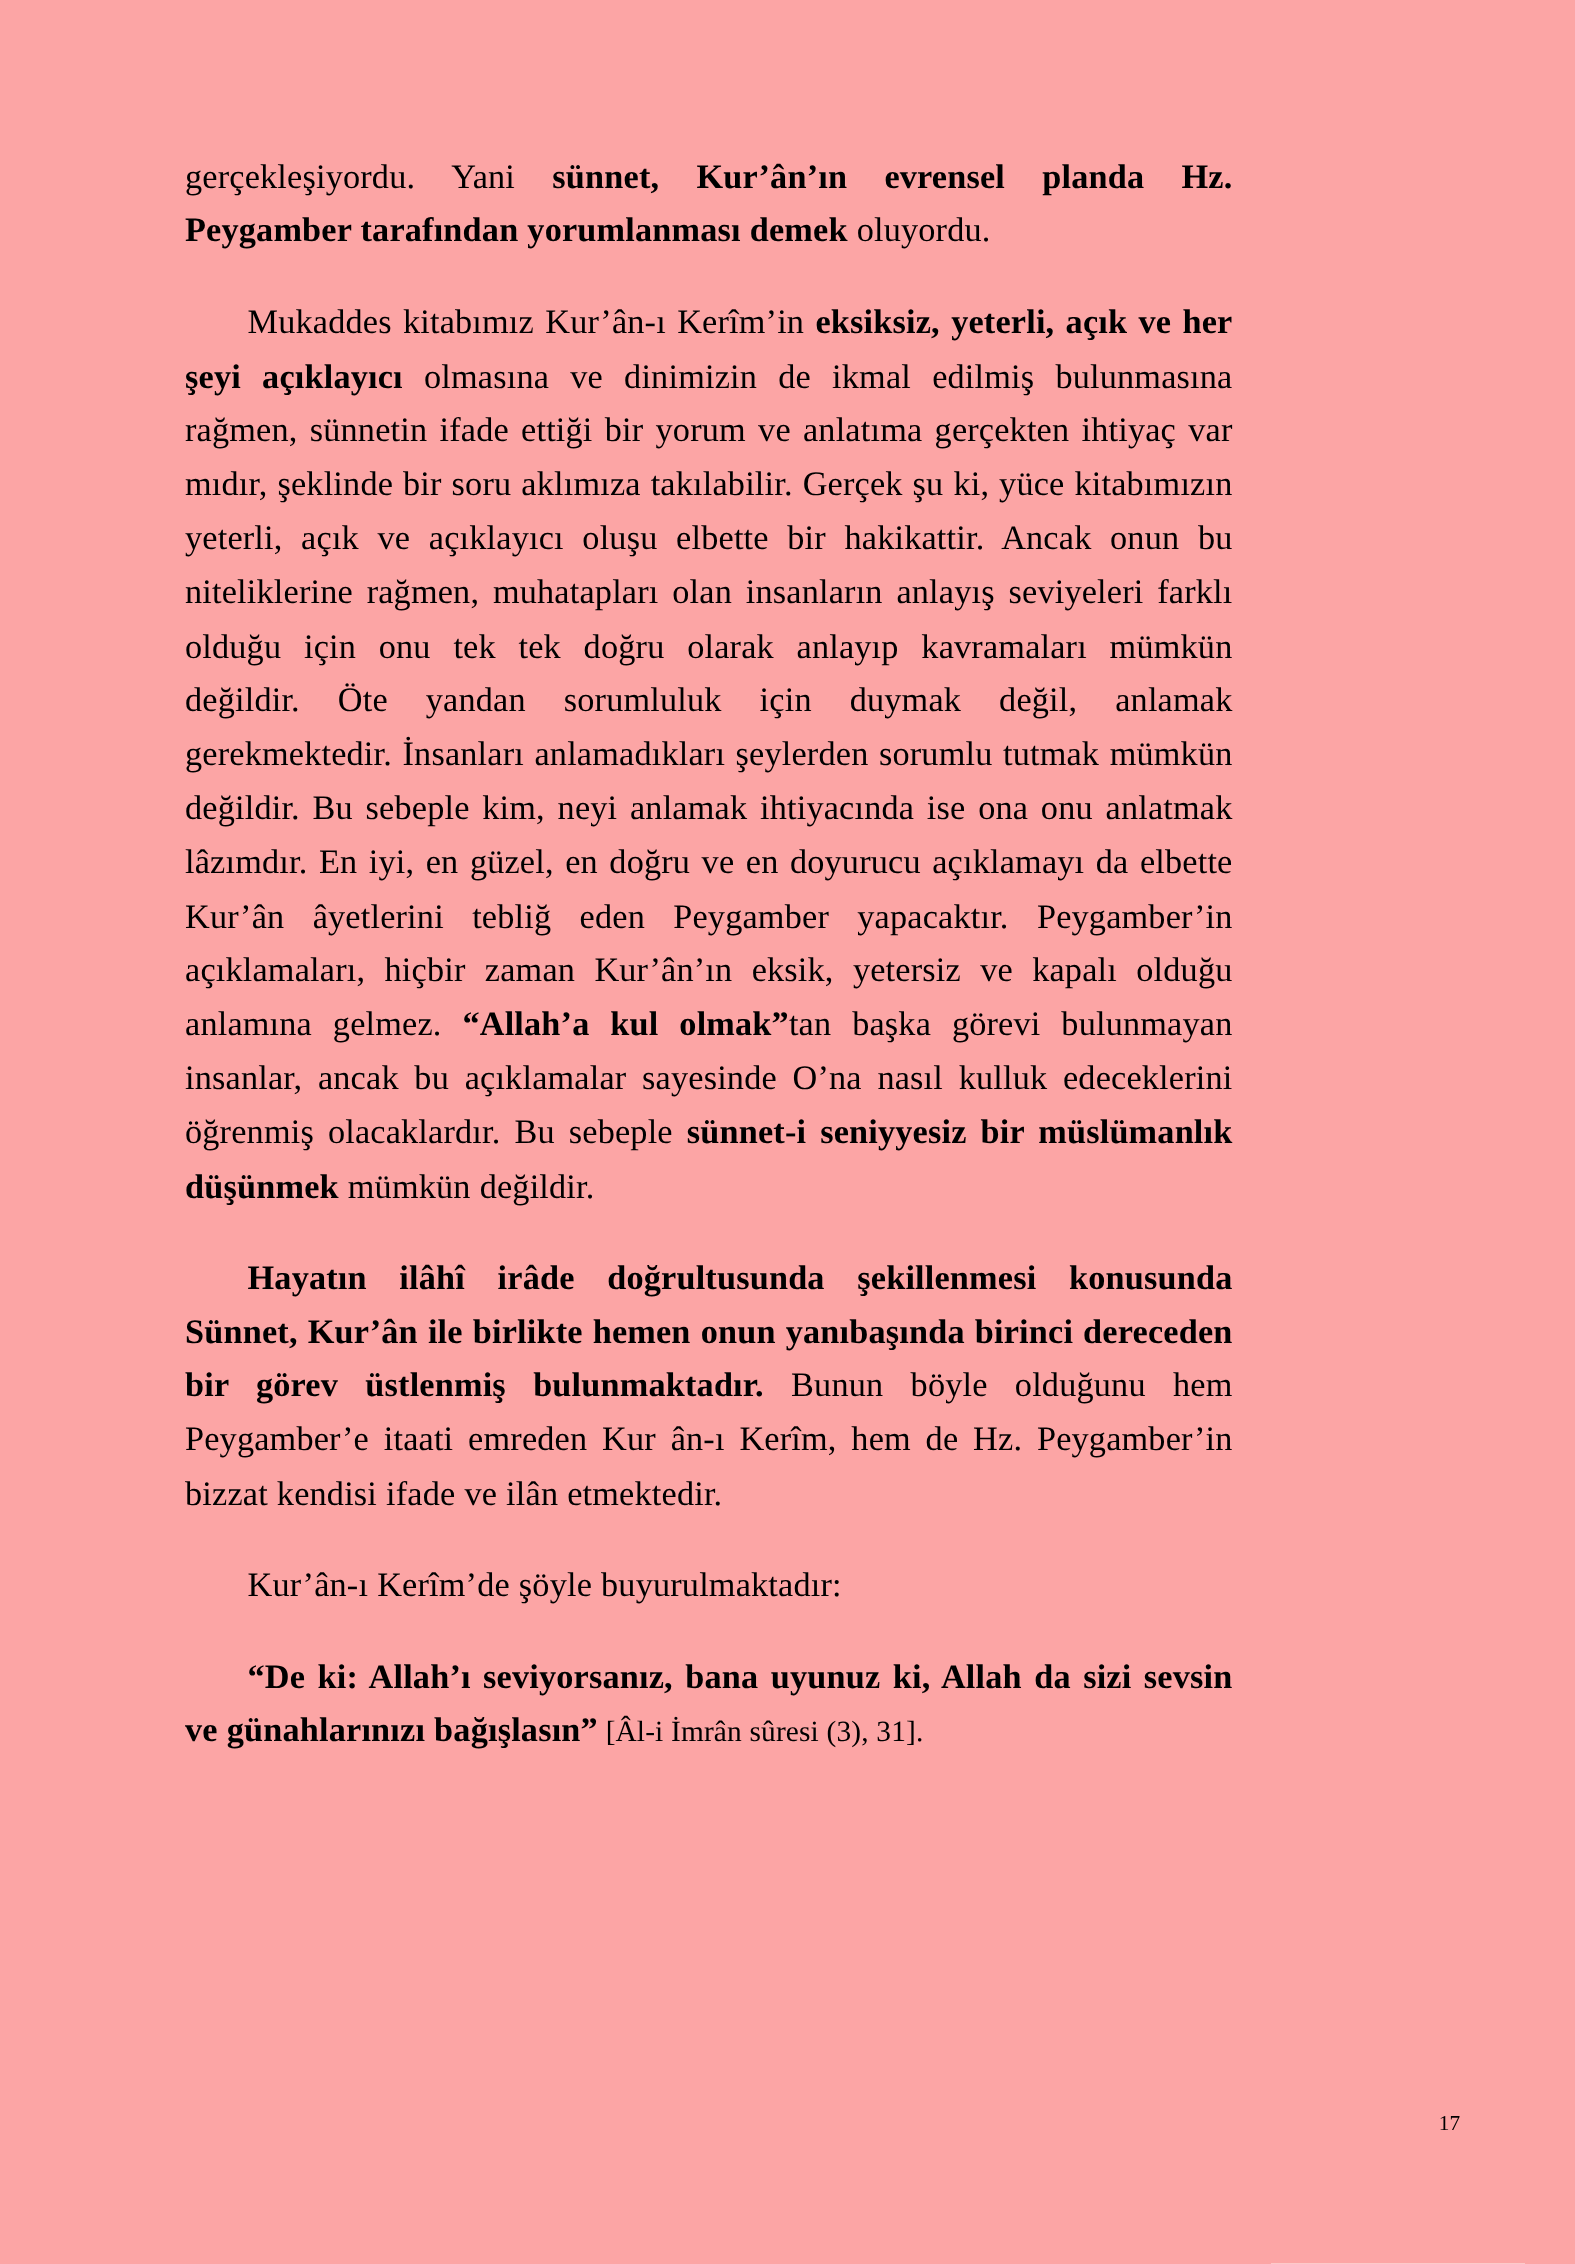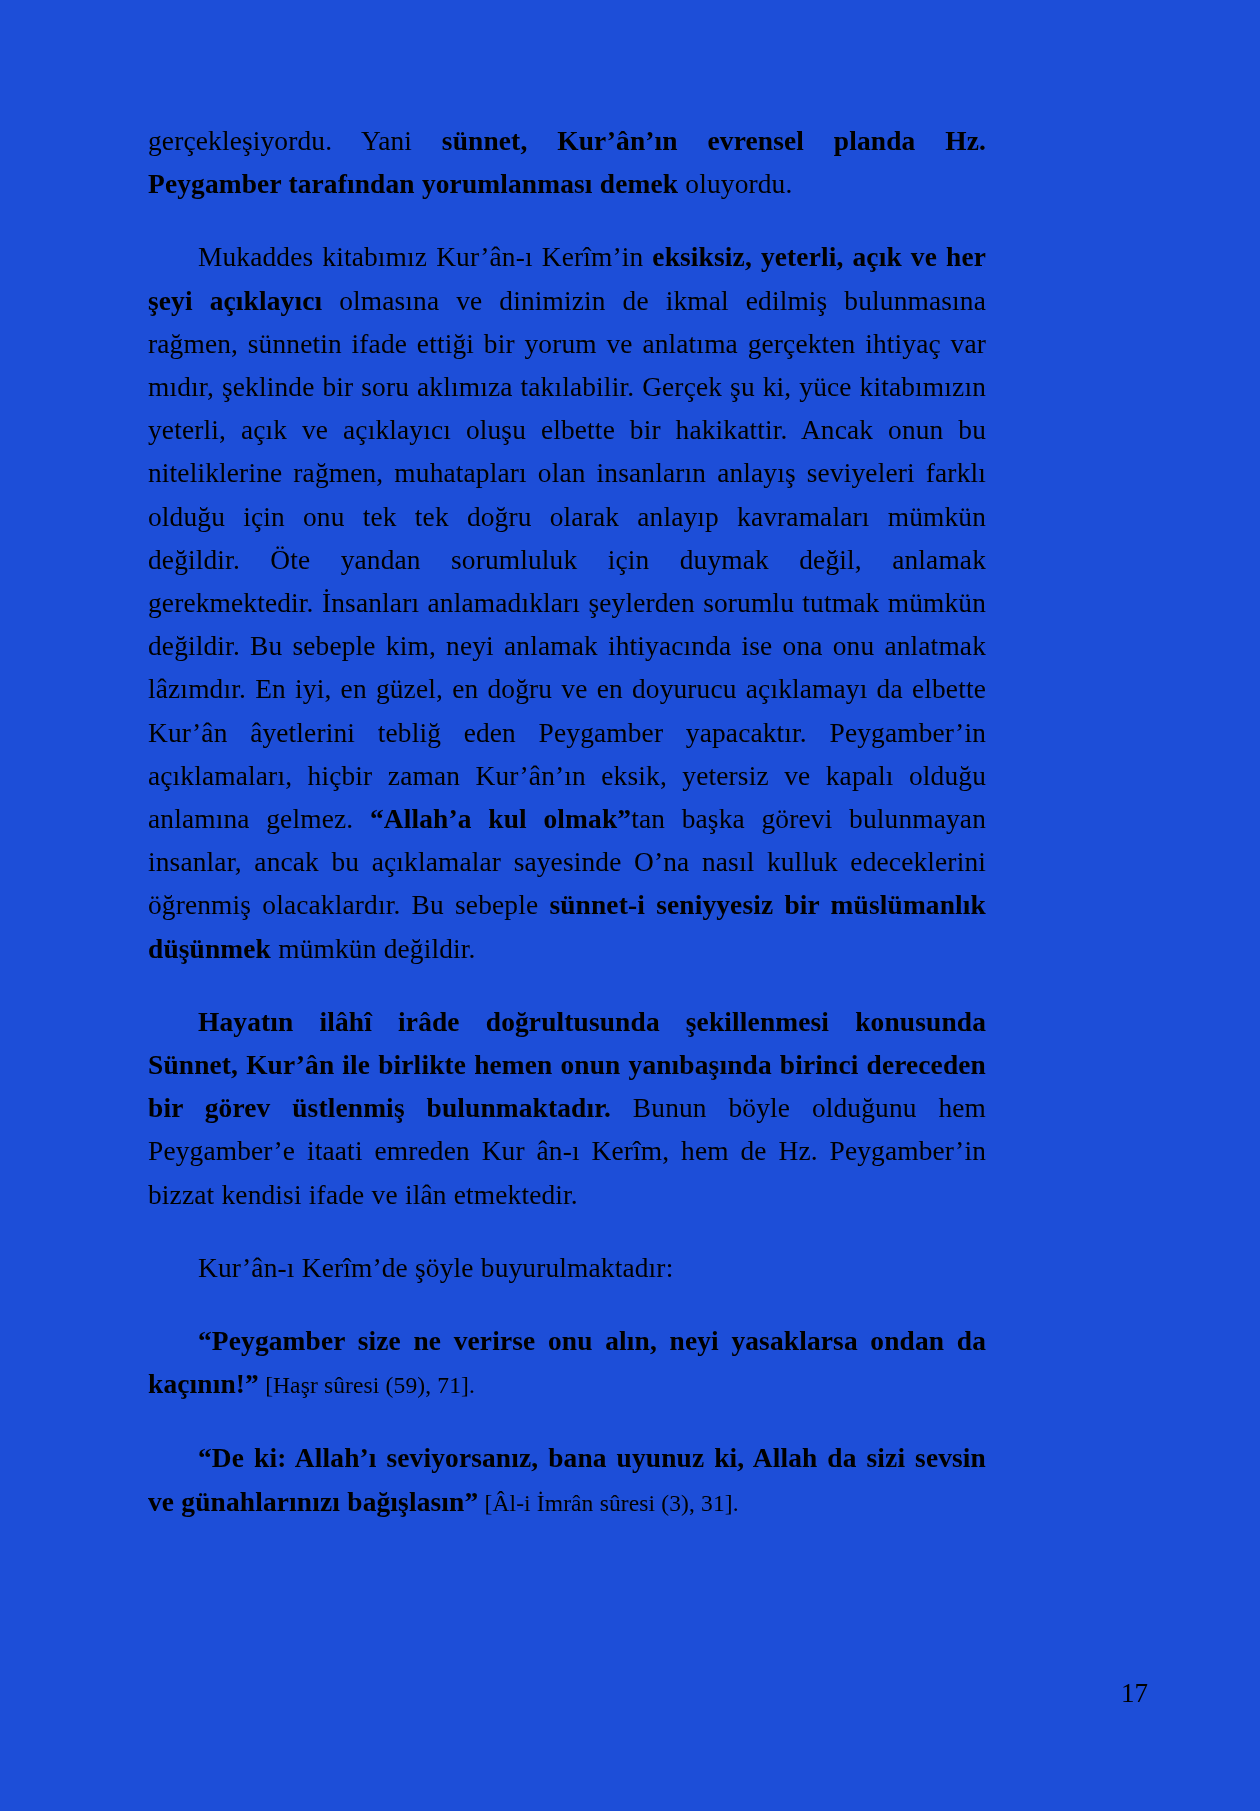--- a/index.html
+++ b/index.html
@@ -8,21 +8,21 @@
     background: #ffffff;
   }
   body {
     font-family: "Liberation Serif", "DejaVu Serif", serif;
     color: #000000;
   }
   .page {
     position: relative;
     width: 1260px;
     height: 1811px;
-    background: #1d4ed8;
+    background: #fca5a5;
     overflow: hidden;
     box-sizing: border-box;
   }
   .text-column {
     position: absolute;
     left: 148px;
     top: 120px;
     width: 838px;
   }
   p.body-par {
@@ -45,23 +45,23 @@
   b, .bold {
     font-weight: bold;
   }
   .cite {
     font-size: 23.5px;
     font-weight: normal;
     letter-spacing: 0.1px;
   }
   .page-number {
     position: absolute;
-    right: 112px;
+    right: 92px;
     bottom: 104px;
-    font-size: 27px;
+    font-size: 17px;
     line-height: 1;
   }
 </style>
 </head>
 <body>
 
 <div class="page">
 
   <div class="text-column">
 
@@ -74,23 +74,20 @@
     </p>
 
     <p class="body-par gap-before">
       <span><span class="indent"></span><span class="bold">Hayatın ilâhî irâde doğrultusunda şekillenmesi konusunda Sünnet, Kur’ân ile birlikte hemen onun yanıbaşında birinci dereceden bir görev üstlenmiş bulunmaktadır.</span><span> Bunun böyle olduğunu hem Peygamber’e itaati emreden Kur ân-ı Kerîm, hem de Hz. Peygamber’in bizzat kendisi ifade ve ilân etmektedir.</span></span>
     </p>
 
     <p class="body-par gap-before">
       <span><span class="indent"></span><span>Kur’ân-ı Kerîm’de şöyle buyurulmaktadır:</span></span>
     </p>
 
-    <p class="body-par gap-before">
-      <span><span class="indent"></span><span class="bold">“Peygamber size ne verirse onu alın, neyi yasaklarsa ondan da kaçının!”</span><span class="cite"> [Haşr sûresi (59), 71].</span></span>
-    </p>
 
     <p class="body-par gap-before">
       <span><span class="indent"></span><span class="bold">“De ki: Allah’ı seviyorsanız, bana uyunuz ki, Allah da sizi sevsin ve günahlarınızı bağışlasın”</span><span class="cite"> [Âl-i İmrân sûresi (3), 31].</span></span>
     </p>
 
 
   </div>
 
   <div class="page-number">17</div>
 

